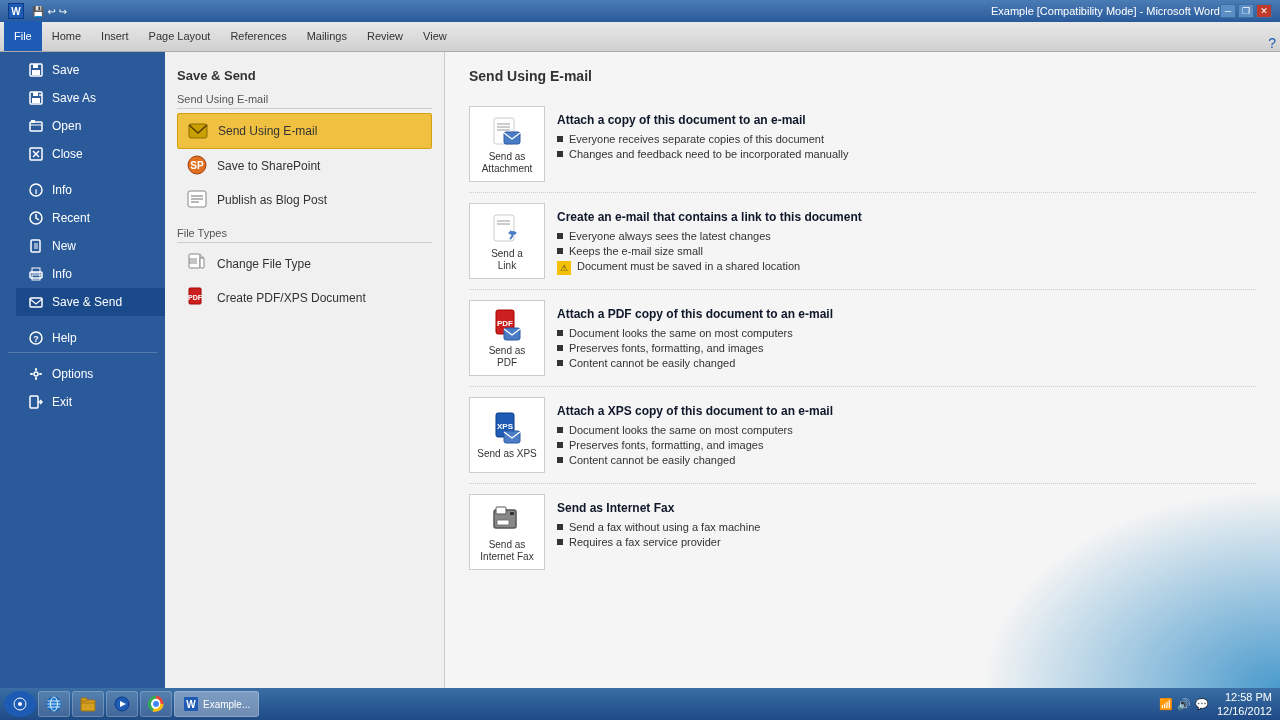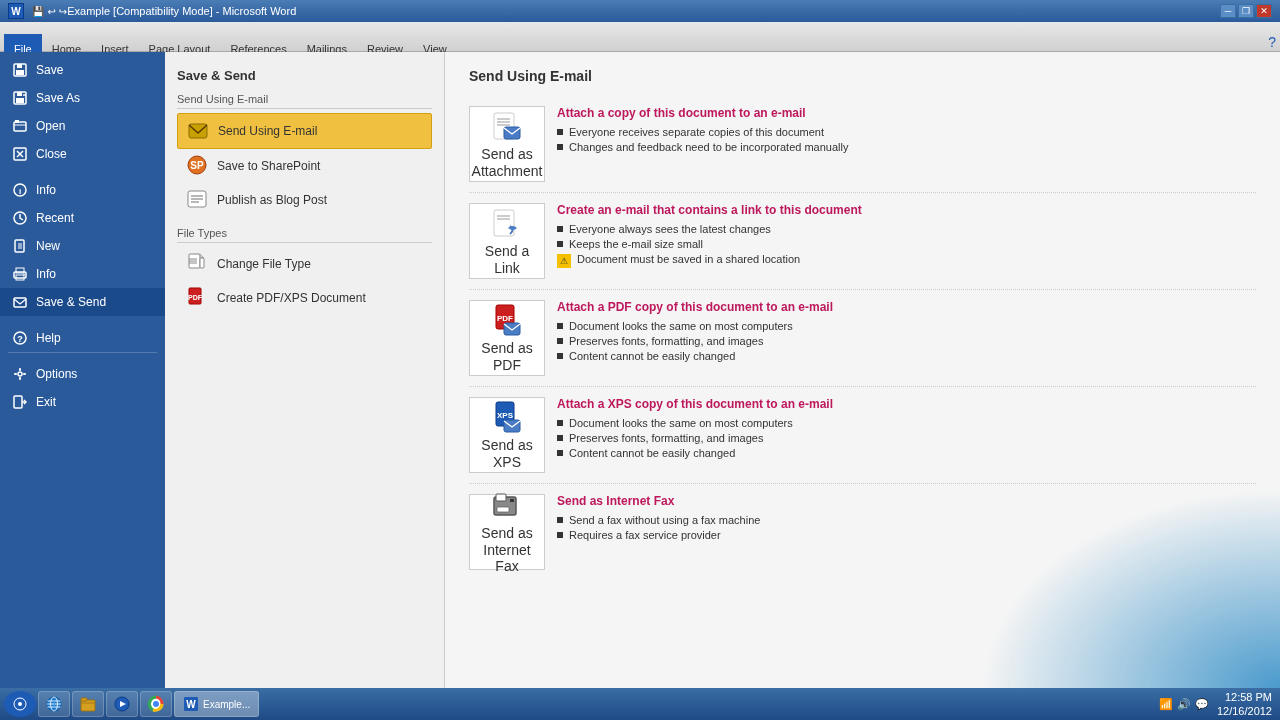--- a/index.html
+++ b/index.html
@@ -8,34 +8,34 @@
     
     .title-bar {
       background: linear-gradient(to bottom, #4a7cb5, #2a5a9a);
       height: 22px;
       display: flex;
       align-items: center;
       justify-content: space-between;
       padding: 0 8px;
       color: white;
     }
-    .title-bar-text { font-size: 11px; flex: 1; text-align: left; }
+    .title-bar-text { font-size: 11px; flex: 1; text-align: right; }
     .title-bar-controls { display: flex; gap: 2px; }
     .title-bar-btn { width: 16px; height: 14px; background: #5a8ec5; border: 1px solid #3a6ea5; color: white; font-size: 9px; display: flex; align-items: center; justify-content: center; cursor: pointer; }
     .title-bar-btn.close { background: #c0392b; }
     .word-icon { width: 16px; height: 16px; background: #1e5bb5; border: 1px solid #0a3a8a; color: white; font-size: 10px; font-weight: bold; display: flex; align-items: center; justify-content: center; margin-right: 4px; }
 
     
     .ribbon {
       background: linear-gradient(to bottom, #e8e8e8, #d0d0d0);
       height: 30px;
       display: flex;
-      align-items: flex-start;
+      align-items: flex-end;
       border-bottom: 1px solid #aaa;
-      padding: 12px 4px;
+      padding: 0 4px;
     }
     .ribbon-tab {
       padding: 4px 10px;
       font-size: 11px;
       color: #333;
       cursor: pointer;
       height: 30px;
       display: flex;
       align-items: center;
     }
@@ -60,20 +60,21 @@
       padding-top: 4px;
     }
     .nav-item {
       display: flex;
       align-items: center;
       gap: 8px;
       padding: 6px 12px;
       color: white;
       font-size: 12px;
       cursor: pointer;
+      margin-left: 16px;
     }
     .nav-item.active { background: #1a4a8a; }
     .nav-icon { width: 16px; height: 16px; display: flex; align-items: center; justify-content: center; flex-shrink: 0; }
 
     
     .content-area {
       flex: 1;
       background: #f0f0f0;
       display: flex;
       flex-direction: column;
@@ -151,23 +152,23 @@
       flex-direction: column;
       align-items: center;
       justify-content: center;
       cursor: pointer;
       flex-shrink: 0;
       font-size: 11px;
       text-align: center;
       gap: 2px;
     }
     .option-btn-icon { width: 36px; height: 36px; display: flex; align-items: center; justify-content: center; }
-    .option-btn-label { font-size: 14px; color: #333; line-height: 1.2; }
+    .option-btn-label { font-size: 10px; color: #333; line-height: 1.2; }
     .option-description { flex: 1; }
-    .option-desc-title { font-size: 12px; font-weight: bold; color: #be185d; margin-bottom: 6px; }
+    .option-desc-title { font-size: 12px; font-weight: bold; color: #0f172a; margin-bottom: 6px; margin-top: 7px; }
     .option-bullet { display: flex; align-items: flex-start; gap: 6px; margin-bottom: 3px; font-size: 11px; color: #333; }
     .bullet-square { width: 6px; height: 6px; background: #333; margin-top: 3px; flex-shrink: 0; }
     .bullet-warning { width: 14px; height: 14px; background: #f5c000; display: flex; align-items: center; justify-content: center; font-size: 9px; color: #333; flex-shrink: 0; margin-top: 1px; }
 
     
     .taskbar {
       position: fixed;
       bottom: 0;
       left: 0;
       right: 0;

